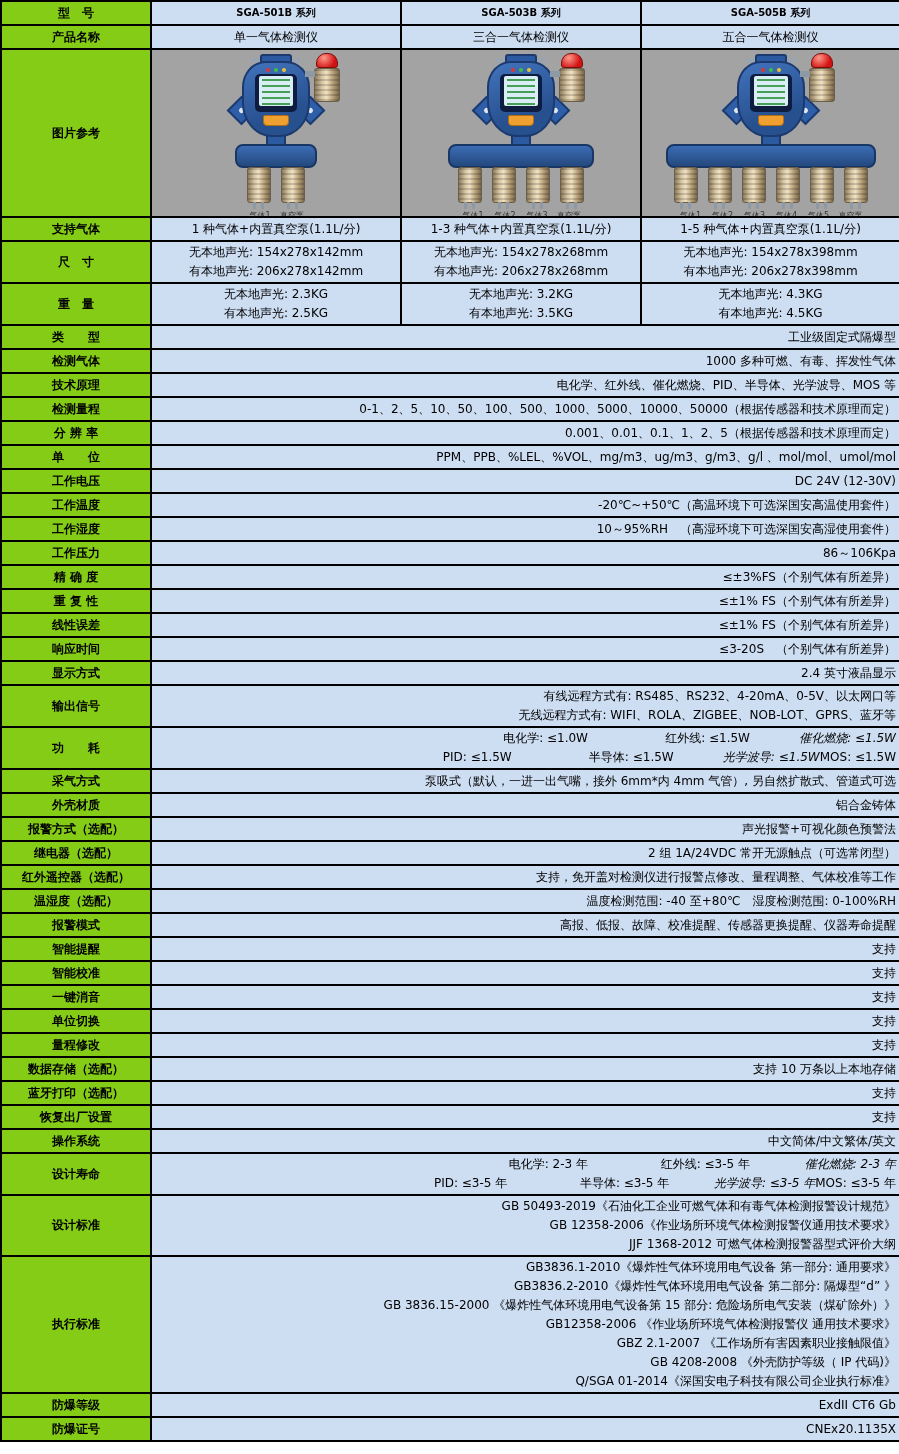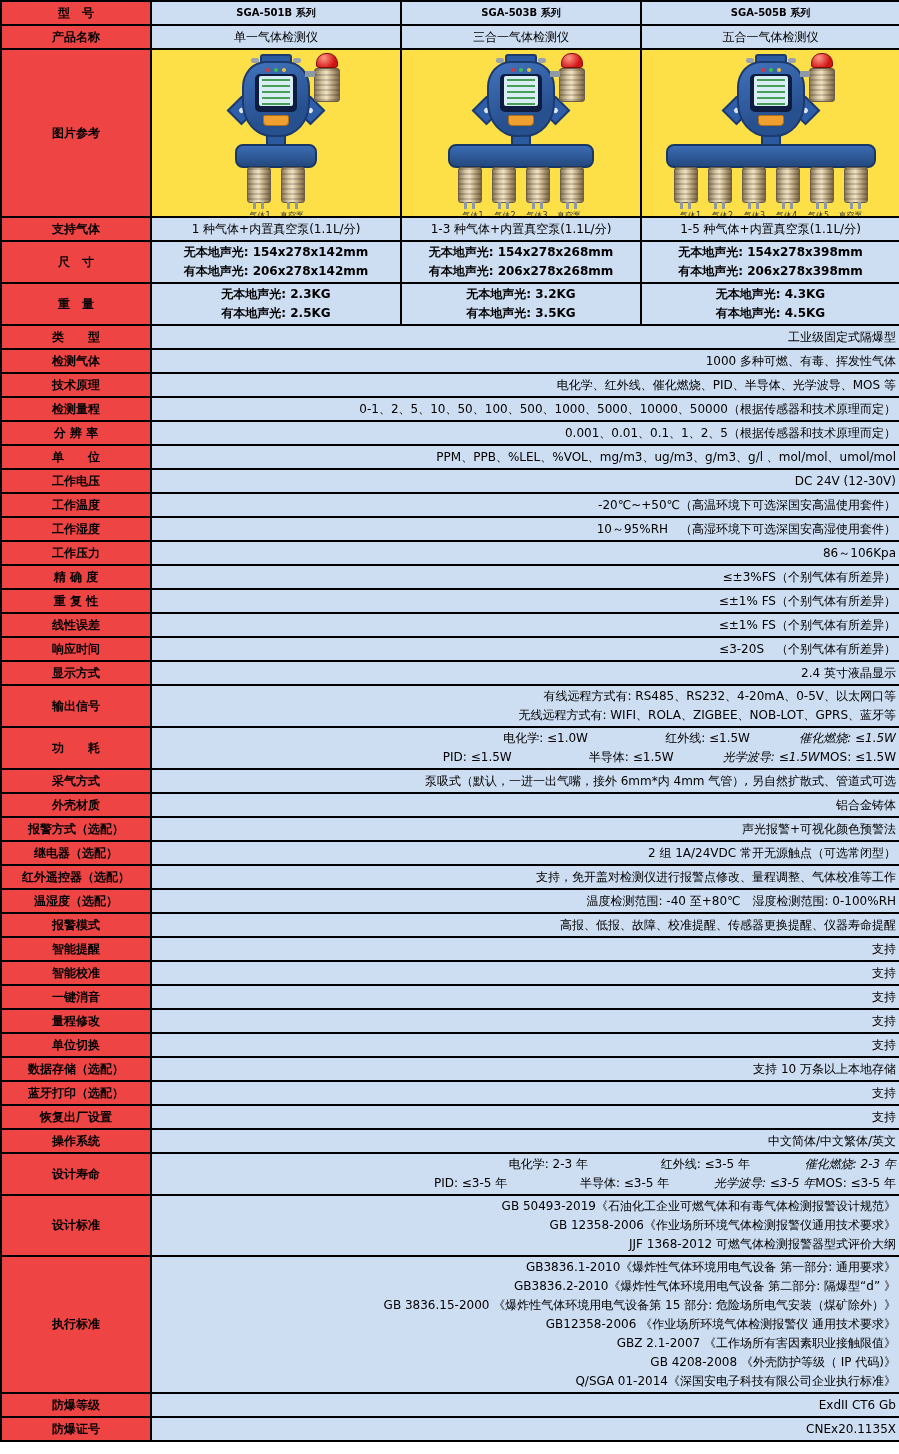--- a/index.html
+++ b/index.html
@@ -1,30 +1,30 @@
 <!DOCTYPE html>
 <html><head>
 <meta charset="utf-8">
 <style>
   html,body{margin:0;padding:0;background:#ffffff;}
   body{font-family:"DejaVu Sans","Liberation Sans",sans-serif;color:#000;}
   .sheet{width:899px;}
   table.spec{border-collapse:collapse;table-layout:fixed;width:899px;background:#CDDDF2;}
   table.spec td{border:2px solid #000;font-size:12px;vertical-align:middle;padding:1px 3px;overflow:hidden;}
-  td.lbl{background:#ef4444;font-weight:bold;text-align:center;font-size:13px;padding:2px 2px;}
+  td.lbl{background:#84cc16;font-weight:bold;text-align:center;font-size:13px;padding:2px 2px;}
   td.val{background:#CDDDF2;text-align:right;padding-left:6px;}
   td.cell{background:#CDDDF2;text-align:center;}
   tr.boldrow td.cell{font-weight:bold;font-size:10px;}
   .line{line-height:19px;white-space:pre-wrap;}
-  .cline{line-height:19px;text-align:center;font-weight:bold;}
+  .cline{line-height:19px;text-align:center;}
   .seg{display:inline-block;vertical-align:top;white-space:nowrap;}
   .seg:nth-child(1){width:120px;}
   .seg:nth-child(2){width:162px;}
   .seg:nth-child(3){width:146px;font-style:italic;}
-  td.imgcell{background:#fde047;height:164px;text-align:right;padding:0;}
+  td.imgcell{background:#a3a3a3;height:164px;text-align:right;padding:0;}
   tr.single td{height:20px;}
 
   
   .product{position:relative;height:160px;display:flex;flex-direction:column;align-items:center;justify-content:flex-start;padding-top:2px;}
   .head-area{position:relative;width:100%;height:80px;flex:none;}
   .cap{position:absolute;top:0;left:50%;transform:translateX(-50%);width:28px;height:10px;background:#2c5aa0;border:2px solid #1c3a6e;border-radius:3px;}
   .cap i{position:absolute;top:2px;width:8px;height:5px;background:#9aa4b0;border-radius:2px;}
   .cap i.l{left:-11px;} .cap i.r{right:-11px;}
   .ear{position:absolute;width:17px;height:17px;background:#2f5ea8;border:2px solid #1c3a6e;transform:rotate(45deg);top:46px;}
   .ear.l{left:calc(50% - 45px);} .ear.r{left:calc(50% + 24px);}
@@ -411,27 +411,27 @@
             <div class="line">支持</div>
           </td>
         </tr>
         <tr class="single">
           <td class="lbl">一键消音</td>
           <td class="val" colspan="3">
             <div class="line">支持</div>
           </td>
         </tr>
         <tr class="single">
+          <td class="lbl">单位切换</td>
+          <td class="val" colspan="3">
+            <div class="line">支持</div>
+          </td>
+        </tr>
+        <tr class="single">
           <td class="lbl">量程修改</td>
-          <td class="val" colspan="3">
-            <div class="line">支持</div>
-          </td>
-        </tr>
-        <tr class="single">
-          <td class="lbl">单位切换</td>
           <td class="val" colspan="3">
             <div class="line">支持</div>
           </td>
         </tr>
         <tr class="single">
           <td class="lbl">数据存储（选配）</td>
           <td class="val" colspan="3">
             <div class="line">支持 10 万条以上本地存储</div>
           </td>
         </tr>

